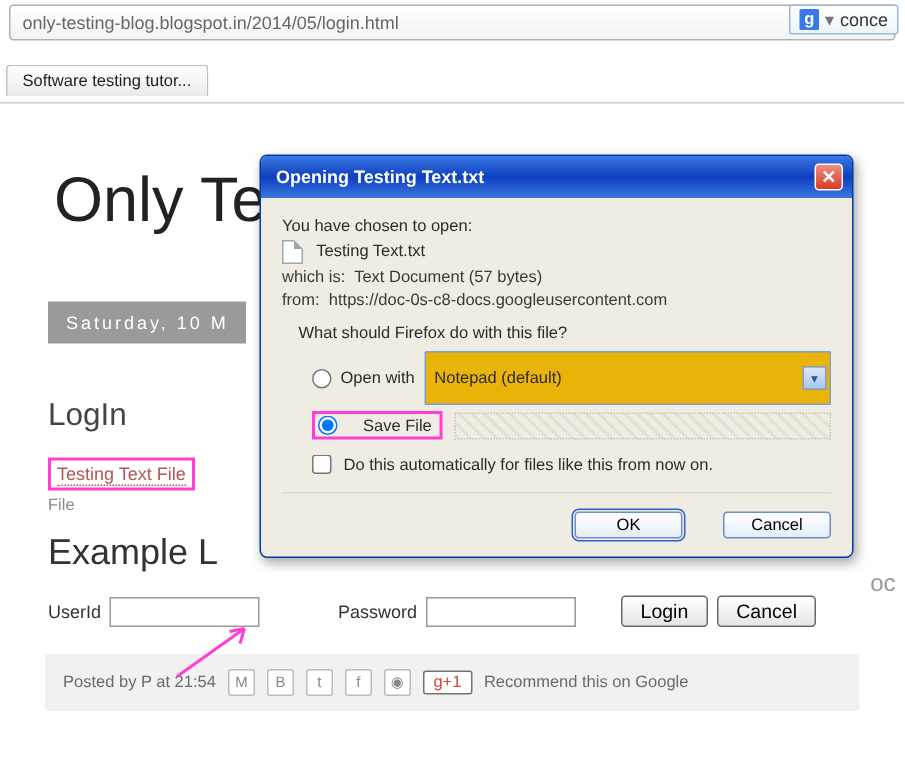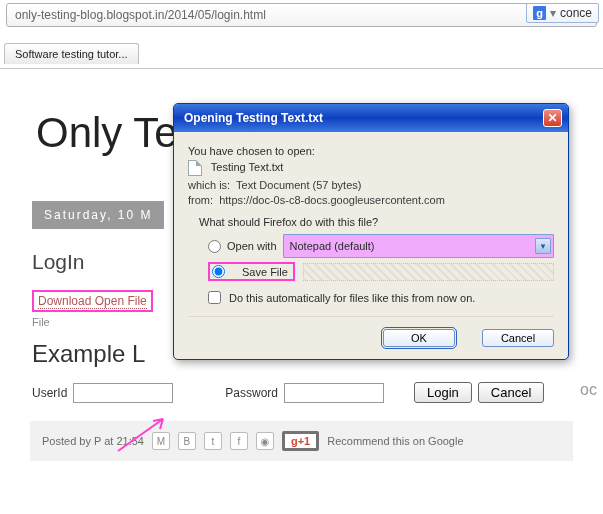--- a/index.html
+++ b/index.html
@@ -10,48 +10,48 @@
 .urlbar .reload{padding:0 6px;color:#555}
 .searchwrap{display:flex;align-items:center;position:absolute;right:4px;top:3px}
 .searchbox{display:flex;align-items:center;border:1px solid #9cb6de;border-radius:2px;background:linear-gradient(#fff,#eef3fb);padding:2px 6px;gap:4px}
 .gblue{background:#3b78e7;color:#fff;font-weight:bold;padding:1px 3px;border-radius:1px;font-size:11px}
 .searchbox .q{color:#333;font-size:12px}
 .tabbar{margin:16px 0 0 0;padding:0 4px}
 .tab{display:inline-block;padding:4px 10px;font-size:11px;border:1px solid #bfbfbf;border-bottom:none;border-radius:3px 3px 0 0;background:linear-gradient(#fff,#eaeaea);max-width:160px;white-space:nowrap;overflow:hidden;text-overflow:ellipsis;color:#222}
 .divider{border-top:1px solid #c9c9c9;margin-top:1px}
 .page{position:relative;padding:0 0 0 0}
 .heading{font-size:42px;font-weight:300;color:#222;margin:40px 0 0 36px;font-family:Arial}
-.datebadge{background:#9a9a9a;color:#fff;letter-spacing:2px;font-size:12px;padding:7px 12px;display:inline-block;margin:44px 0 1px 32px}
+.datebadge{background:#9a9a9a;color:#fff;letter-spacing:2px;font-size:12px;padding:7px 12px;display:inline-block;margin:44px 0 16px 32px}
 .postTitle{font-size:21px;color:#454545;margin:20px 0 0 32px}
 .arrow{position:absolute;left:115px;top:305px;width:55px;height:40px;pointer-events:none}
 .dlbox{border:2px solid #ff3fd1;display:inline-block;margin:16px 0 0 32px;padding:2px 4px}
 .dlbox a{color:#b55454;font-size:12px;text-decoration:none;border-bottom:1px dotted #b55454}
 .filelabel{color:#8a8a8a;font-size:11px;margin:4px 0 0 32px}
 .example{font-size:24px;color:#333;margin:12px 0 0 32px}
 .formrow{margin:14px 0 0 32px;display:flex;align-items:center;gap:6px}
 .formrow label{font-size:12px;color:#333}
 .txt{border:1px solid #999;height:20px;width:100px;font-size:12px;padding:0 3px}
 .btn{border:1px solid #666;background:linear-gradient(#fff,#e5e5e5);border-radius:3px;padding:2px 12px;font-size:13px}
 .footer{background:#f1f1f1;margin:18px 30px 0 30px;padding:10px 12px;display:flex;align-items:center;gap:8px;font-size:11px;color:#6a6a6a}
 .sharebtn{width:18px;height:18px;border:1px solid #bbb;border-radius:2px;background:#fff;display:inline-flex;align-items:center;justify-content:center;font-size:10px;color:#888}
-.gplus{border:3px solid #737373;border-radius:2px;padding:1px 6px;color:#d34836;font-size:11px;font-weight:bold;background:#fff}
+.gplus{border:1px solid #737373;border-radius:2px;padding:1px 6px;color:#d34836;font-size:11px;font-weight:normal;background:#fff}
 
 .dialog{position:absolute;left:173px;top:103px;width:396px;border:1px solid #003ca8;border-radius:5px;box-shadow:2px 3px 8px rgba(0,0,0,.35);background:#efece3;font-size:11px;color:#2b2b2b}
 .titlebar{background:linear-gradient(#3a79e0 0%, #0f3fc0 50%, #3a79e0 100%);color:#fff;font-weight:bold;padding:5px 6px 5px 10px;border-radius:4px 4px 0 0;display:flex;align-items:center;justify-content:space-between;font-size:12px}
 .closebtn{width:19px;height:18px;background:linear-gradient(#f08c7e,#d83b26);border:1px solid #fff;border-radius:3px;display:inline-flex;align-items:center;justify-content:center;color:#fff;font-weight:bold;font-size:12px}
 .dbody{padding:10px 14px 4px 14px}
 .dbody .line{margin:3px 0}
 .fname{font-weight:normal;margin-left:20px}
 .docicon{display:inline-block;width:14px;height:16px;border:1px solid #9aa;background:#fff;margin-right:6px;vertical-align:middle;position:relative}
 .docicon:after{content:'';position:absolute;right:-1px;top:-1px;border:3px solid #efece3;border-left-color:#9aa;border-bottom-color:#9aa;width:0;height:0}
 .indent{margin-left:40px;color:#3a3a3a}
 .prompt{margin:10px 0 6px 11px}
 .choice{margin:4px 0 4px 20px;display:flex;align-items:center;gap:6px}
 .savehl{border:2px solid #ff3fd1;padding:1px 5px 1px 2px;display:inline-flex;align-items:center;gap:17px}
-.select{flex:1;border:1px solid #7e9ed8;background:#f0abfc;height:24px;display:flex;align-items:center;justify-content:space-between;padding:0 2px 0 6px;font-size:11px;border-radius:1px}
+.select{flex:1;border:1px solid #7e9ed8;background:#eab308;height:36px;display:flex;align-items:center;justify-content:space-between;padding:0 2px 0 6px;font-size:11px;border-radius:1px}
 .select .sarrow{width:16px;height:16px;background:linear-gradient(#dce8fb,#a9c4ee);border:1px solid #7e9ed8;border-radius:1px;display:flex;align-items:center;justify-content:center;color:#2b55a0;font-size:9px}
 .dottedfill{flex:1;height:18px;background:repeating-linear-gradient(45deg,#e3e0d3 0 2px,#efece3 2px 6px);border:1px dotted #cac6b5;margin-left:2px}
 .chkrow{margin:10px 0 0 20px;display:flex;gap:8px;align-items:center}
 .sep{border-top:1px solid #ddd9cb;margin:12px 0 8px 0}
 .dbtns{display:flex;justify-content:flex-end;gap:27px;padding:0 14px 12px 0}
 .winbtn{min-width:72px;text-align:center;border:1px solid #6d8fc7;background:linear-gradient(#fff,#e4edfa);border-radius:3px;padding:2px 10px;font-size:11px}
 .winbtn.primary{outline:1px solid #2a63c8;outline-offset:1px}
 input[type=radio],input[type=checkbox]{margin:0}
 .muted{color:#777}
 </style>
@@ -81,21 +81,21 @@
 
   <div class="datebadge">Saturday, 10 M</div>
   <div class="postTitle">LogIn</div>
 
   <svg class="arrow" viewBox="0 0 55 40">
     <path d="M3 37 L48 5" stroke="#ff3fd1" stroke-width="2" fill="none"></path>
     <path d="M48 5 L38 7 M48 5 L45 15" stroke="#ff3fd1" stroke-width="2" fill="none"></path>
   </svg>
 
   <div class="dlbox">
-    <a href="#">Download Open File</a>
+    <a href="#">Testing Text File</a>
   </div>
   <div class="filelabel">File</div>
 
   <div class="example">Example L</div>
 
   <div class="formrow">
     <label>UserId</label>
     <input class="txt" type="text" style="">
     <div style="width:40px"></div>
     <label>Password</label>

